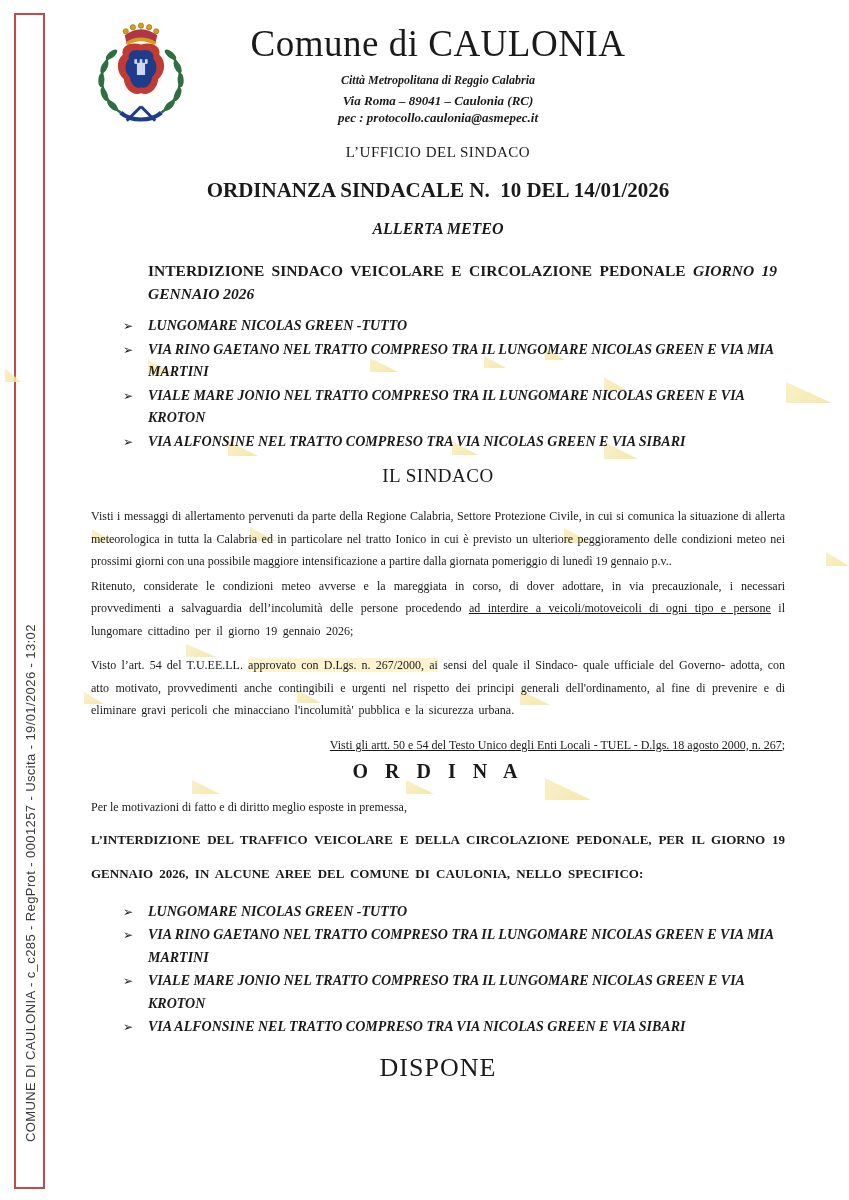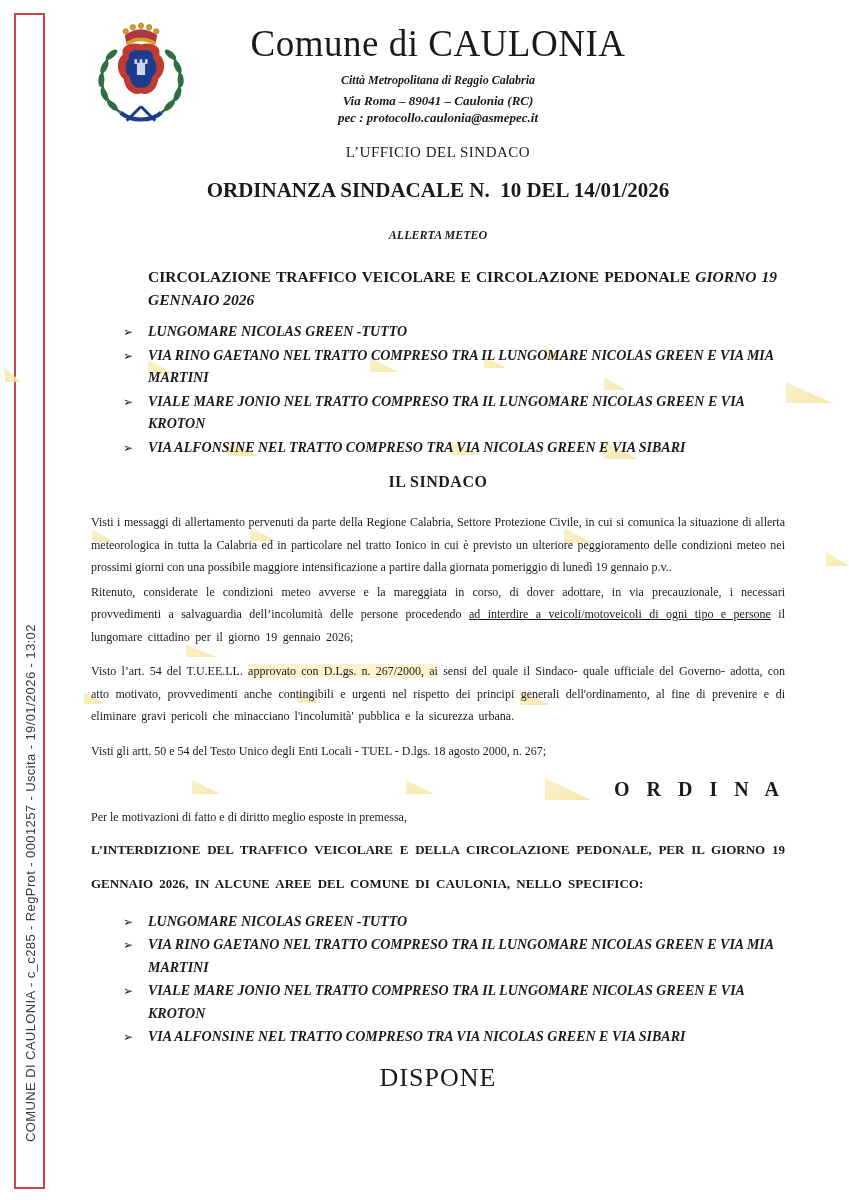--- a/index.html
+++ b/index.html
@@ -28,45 +28,45 @@
   
   .crest{position:absolute;left:84px;top:14px;}
   
   .doc{position:absolute;left:91px;top:0;width:694px;}
   .center{text-align:center;}
   .h1{font-size:37px;line-height:44px;margin-top:22px;letter-spacing:.5px;}
   .subtitle{font-style:italic;font-size:12px;line-height:24px;margin-top:2px;font-weight:bold;}
   .addr{font-style:italic;font-size:13px;line-height:17px;font-weight:bold;}
   .office{font-size:15px;line-height:22px;margin-top:15px;letter-spacing:.5px;}
   .ord-title{font-size:21px;line-height:26px;font-weight:bold;margin-top:14px;white-space:pre-wrap;}
-  .allerta{font-size:12px;line-height:20px;font-weight:bold;font-style:italic;margin-top:22px;}
+  .allerta{font-size:16px;line-height:20px;font-weight:bold;font-style:italic;margin-top:16px;}
   .heading{
     font-size:15.5px;line-height:23px;font-weight:bold;margin-top:20px;
     padding-left:57px;padding-right:8px;text-align:justify;
   }
   .heading .ital{font-style:italic;}
   .street-list{margin-top:10px;}
   .street-item{display:flex;align-items:flex-start;margin-bottom:1px;}
   .street-item .marker{
     font-family:"DejaVu Sans", sans-serif;font-size:12px;line-height:22.5px;
     width:25px;margin-left:32px;flex:0 0 auto;color:#222;
   }
   .street-item .txt{
     font-weight:bold;font-style:italic;font-size:14px;line-height:22.5px;flex:1 1 auto;
   }
-  .sindaco{font-size:16px;line-height:26px;font-weight:bold;margin-top:10px;letter-spacing:.5px;}
+  .sindaco{font-size:19px;line-height:26px;font-weight:normal;margin-top:10px;letter-spacing:.5px;}
   .para{font-size:12px;line-height:22.5px;text-align:justify;}
   .p1{margin-top:16px;}
   .p2{margin-top:2px;word-spacing:2.5px;}
   .p3{margin-top:12px;word-spacing:2px;}
-  .p4{margin-top:12px;text-align:left;}
+  .p4{margin-top:12px;text-align:right;text-decoration:underline;}
   .underl{text-decoration:underline;}
   .hl{background:#fdf4cf;}
-  .ordina{font-size:20px;line-height:26px;font-weight:bold;margin-top:14px;letter-spacing:6px;text-align:right;}
-  .p5{margin-top:4px;text-align:left;}
+  .ordina{font-size:20px;line-height:26px;font-weight:bold;margin-top:2px;letter-spacing:6px;}
+  .p5{margin-top:12px;text-align:left;}
   .p6{font-size:13px;line-height:34px;font-weight:bold;text-align:justify;margin-top:4px;word-spacing:3px;}
   .dispone{font-size:26px;line-height:24px;margin-top:17px;letter-spacing:1px;}
 </style>
 </head>
 <body>
 
 <div class="stamp-box"></div>
 <div class="stamp-text">COMUNE DI CAULONIA - c_c285 - RegProt - 0001257 - Uscita - 19/01/2026 - 13:02</div>
 
 <div class="crest">
@@ -145,21 +145,21 @@
   <div class="h1 center">Comune di CAULONIA</div>
   <div class="subtitle center">Città Metropolitana di Reggio Calabria</div>
   <div class="addr center">Via Roma – 89041 – Caulonia (RC)</div>
   <div class="addr center">pec : protocollo.caulonia@asmepec.it</div>
 
   <div class="office center">L’UFFICIO DEL SINDACO</div>
 
   <div class="ord-title center">ORDINANZA SINDACALE N.  10 DEL 14/01/2026</div>
   <div class="allerta center">ALLERTA METEO</div>
 
-  <div class="heading"><span>CIRCOLAZIONE TRAFFICO VEICOLARE E CIRCOLAZIONE PEDONALE </span><span class="ital">GIORNO 19 GENNAIO 2026</span></div>
+  <div class="heading"><span>INTERDIZIONE SINDACO VEICOLARE E CIRCOLAZIONE PEDONALE </span><span class="ital">GIORNO 19 GENNAIO 2026</span></div>
 
   <div class="street-list">
     <div class="street-item">
       <span class="marker">➢</span>
       <span class="txt">LUNGOMARE NICOLAS GREEN -TUTTO</span>
     </div>
     <div class="street-item">
       <span class="marker">➢</span>
       <span class="txt">VIA RINO GAETANO NEL TRATTO COMPRESO TRA IL LUNGOMARE NICOLAS GREEN E VIA MIA MARTINI</span>
     </div>

